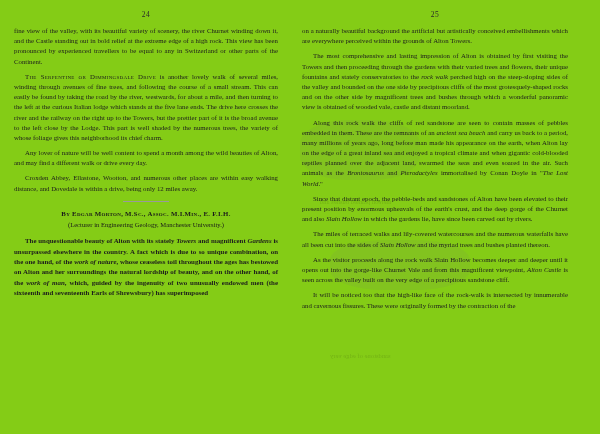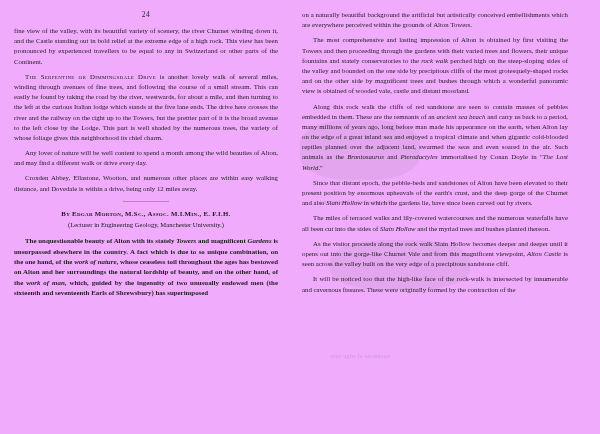--- a/index.html
+++ b/index.html
@@ -11,21 +11,21 @@
     height: 434px;
     background: #ffffff;
     font-family: "Liberation Serif", serif;
     color: #1a1a1a;
     overflow: hidden;
   }
   .page {
     position: relative;
     width: 600px;
     height: 434px;
-    background: #f0abfc;
+    background: #84cc16;
     box-sizing: border-box;
     padding: 10px 14px 8px 14px;
     display: flex;
     flex-direction: row;
     gap: 18px;
   }
   .col {
     width: 268px;
     box-sizing: border-box;
     position: relative;
@@ -134,20 +134,21 @@
 
     <div class="rule"></div>
 
     <div class="byline">By Edgar Morton, M.Sc., Assoc. M.I.Min., E. F.I.H.</div>
     <div class="affil">(Lecturer in Engineering Geology, Manchester University.)</div>
 
     <p class="lede"><span>The unquestionable beauty of Alton with its stately </span><span class="ital">Towers</span><span> and magnificent </span><span class="ital">Gardens</span><span> is unsurpassed elsewhere in the country. A fact which is due to so unique combination, on the one hand, of the </span><span class="ital">work of nature</span><span>, whose ceaseless toil throughout the ages has bestowed on Alton and her surroundings the natural lordship of beauty, and on the other hand, of the </span><span class="ital">work of man</span><span>, which, guided by the ingenuity of two unusually endowed men (the sixteenth and seventeenth Earls of Shrewsbury) has superimposed</span></p>
   </div>
 
   <div class="col right">
+    <div class="folio">25</div>
 
     <p class="noindent">on a naturally beautiful background the artificial but artistically conceived embellishments which are everywhere perceived within the grounds of Alton Towers.</p>
 
     <p class="indent"><span>The most comprehensive and lasting impression of Alton is obtained by first visiting the Towers and then proceeding through the gardens with their varied trees and flowers, their unique fountains and stately conservatories to the </span><span class="ital">rock walk</span><span> perched high on the steep-sloping sides of the valley and bounded on the one side by precipitous cliffs of the most grotesquely-shaped rocks and on the other side by magnificent trees and bushes through which a wonderful panoramic view is obtained of wooded vale, castle and distant moorland.</span></p>
 
     <p class="indent"><span>Along this rock walk the cliffs of red sandstone are seen to contain masses of pebbles embedded in them. These are the remnants of an </span><span class="ital">ancient sea beach</span><span> and carry us back to a period, many millions of years ago, long before man made his appearance on the earth, when Alton lay on the edge of a great inland sea and enjoyed a tropical climate and when gigantic cold-blooded reptiles planned over the adjacent land, swarmed the seas and even soared in the air. Such animals as the </span><span class="ital">Brontosaurus</span><span> and </span><span class="ital">Pterodactyles</span><span> immortalised by Conan Doyle in "</span><span class="ital">The Lost World</span><span>."</span></p>
 
     <p class="indent"><span>Since that distant epoch, the pebble-beds and sandstones of Alton have been elevated to their present position by enormous upheavals of the earth's crust, and the deep gorge of the Churnet and also </span><span class="ital">Slain Hollow</span><span> in which the gardens lie, have since been carved out by rivers.</span></p>
 
     <p class="indent"><span>The miles of terraced walks and lily-covered watercourses and the numerous waterfalls have all been cut into the sides of </span><span class="ital">Slain Hollow</span><span> and the myriad trees and bushes planted thereon.</span></p>

